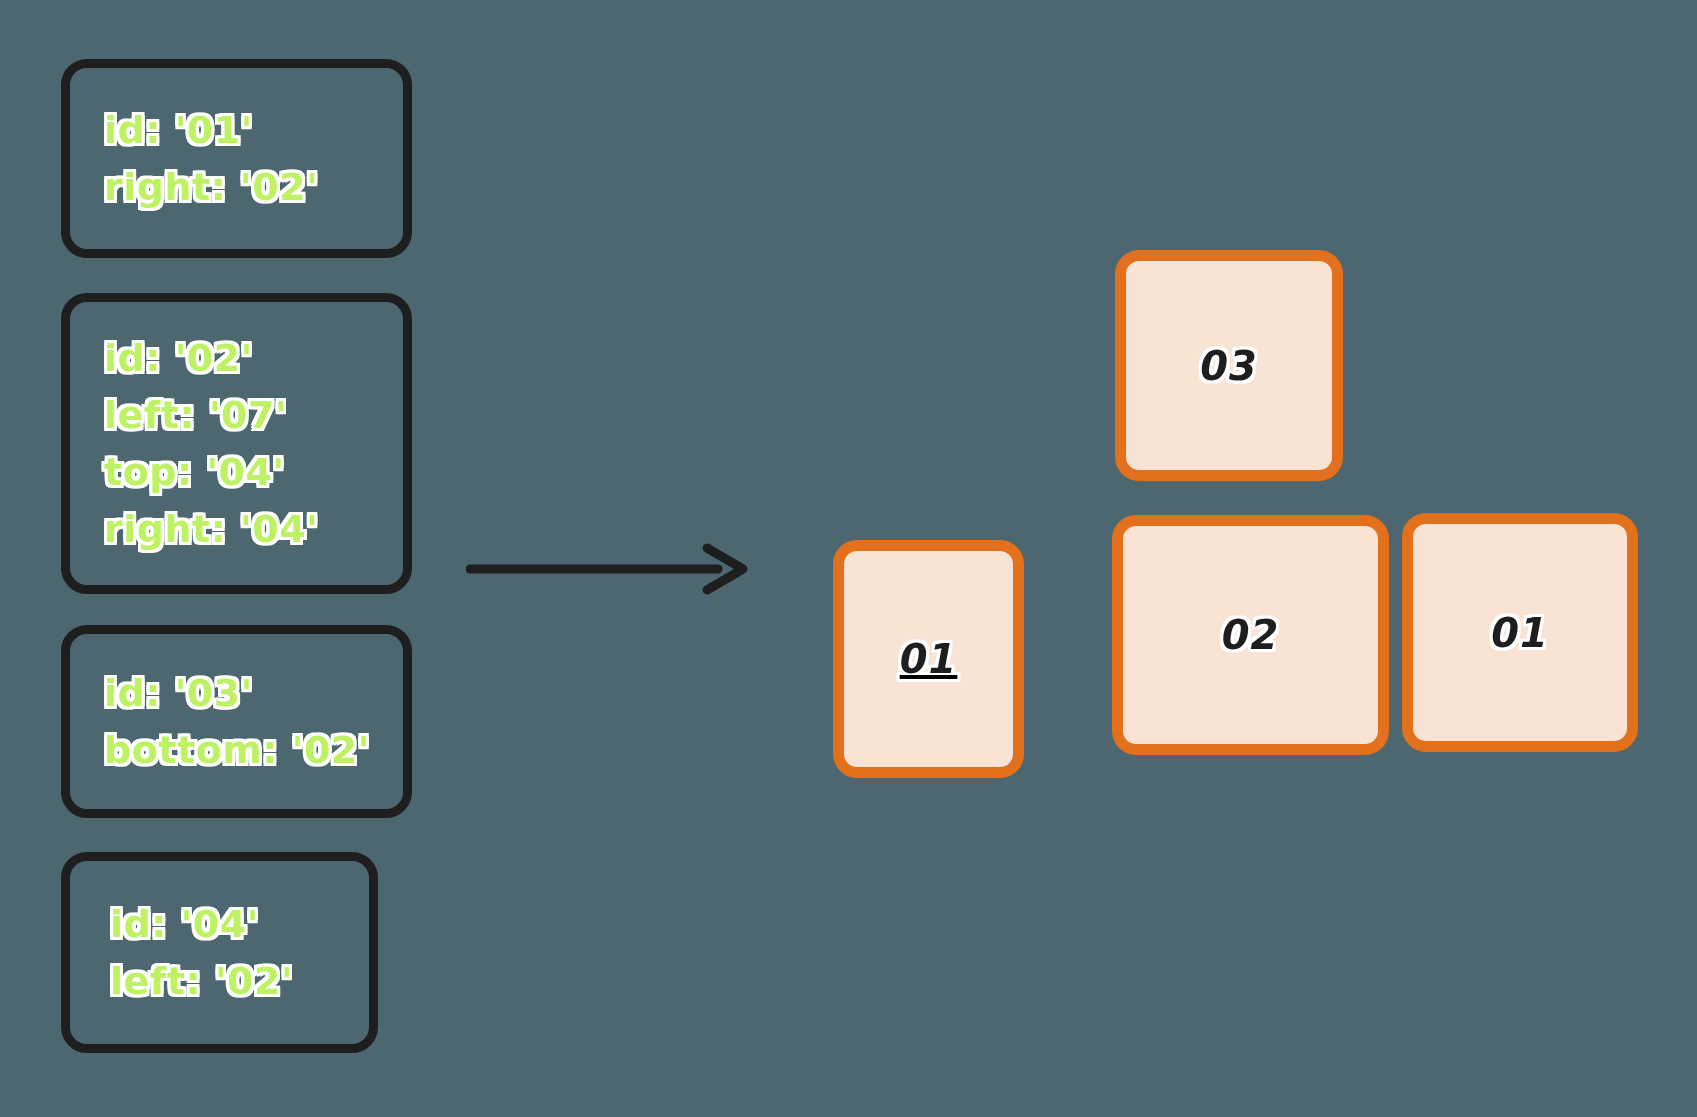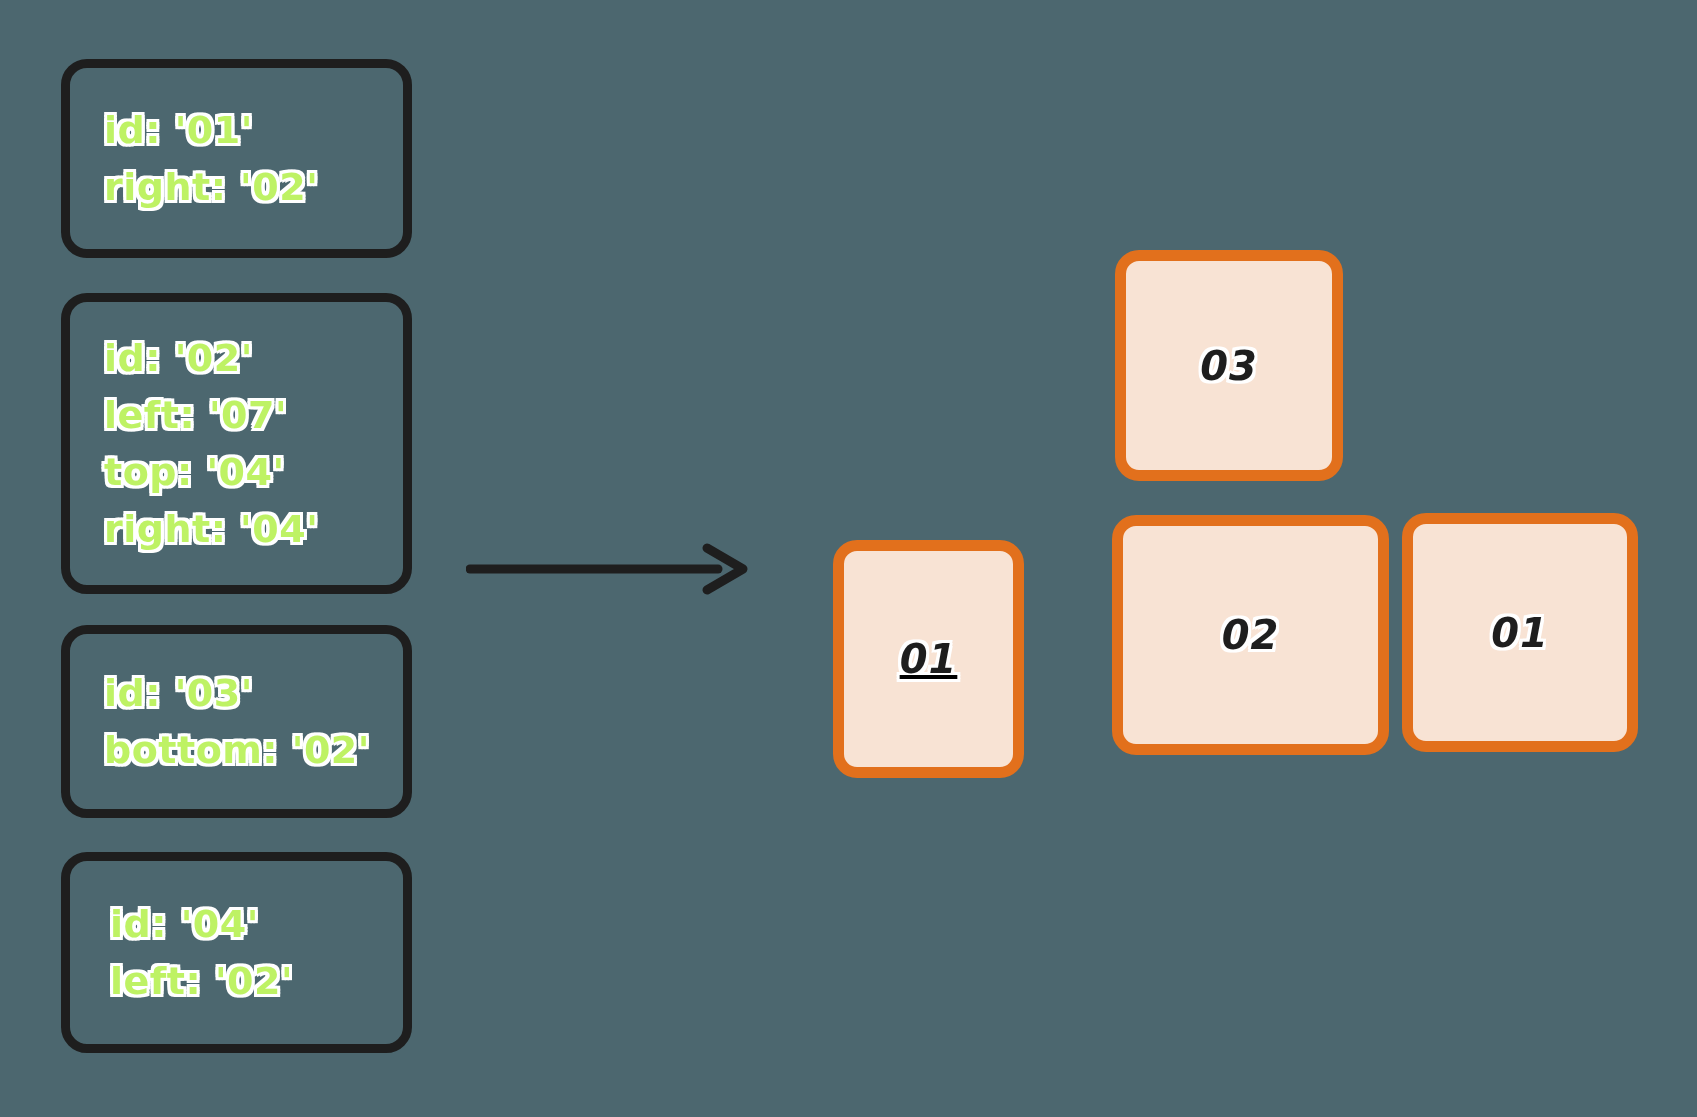--- a/index.html
+++ b/index.html
@@ -77,21 +77,21 @@
       <div class="def-card" style="left: 61px; top: 293px; width: 351px; height: 301px;">
         <div class="def-line">id: '02'</div>
         <div class="def-line">left: '07'</div>
         <div class="def-line">top: '04'</div>
         <div class="def-line">right: '04'</div>
       </div>
       <div class="def-card" style="left: 61px; top: 625px; width: 351px; height: 193px;">
         <div class="def-line">id: '03'</div>
         <div class="def-line">bottom: '02'</div>
       </div>
-      <div class="def-card" style="left: 61px; top: 852px; width: 351px; height: 201px; padding-left: 40px;">
+      <div class="def-card" style="left: 61px; top: 852px; width: 317px; height: 201px; padding-left: 40px;">
         <div class="def-line">id: '04'</div>
         <div class="def-line">left: '02'</div>
       </div>
     </div>
 
   <svg id="arrow" class="arrow" viewBox="0 0 284 60" xmlns="http://www.w3.org/2000/svg" width="284" height="60" style="left: 466px; top: 539px;">
     <line x1="4" y1="30" x2="252" y2="30" stroke="#1E1E1E" stroke-width="9" stroke-linecap="round"></line>
     <polyline points="241,9 277,30 241,51" fill="none" stroke="#1E1E1E" stroke-width="9" stroke-linecap="round" stroke-linejoin="round"></polyline>
   </svg>
 

